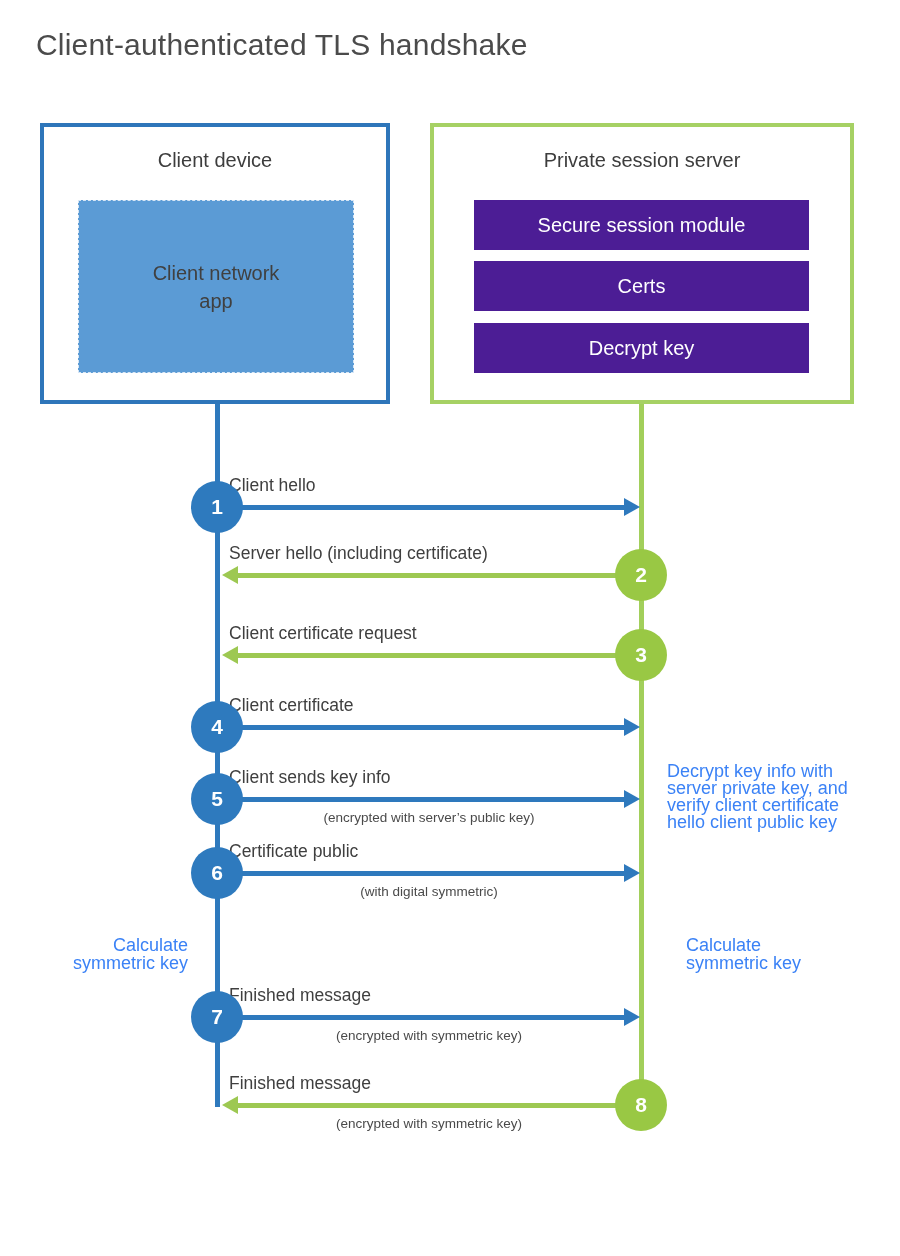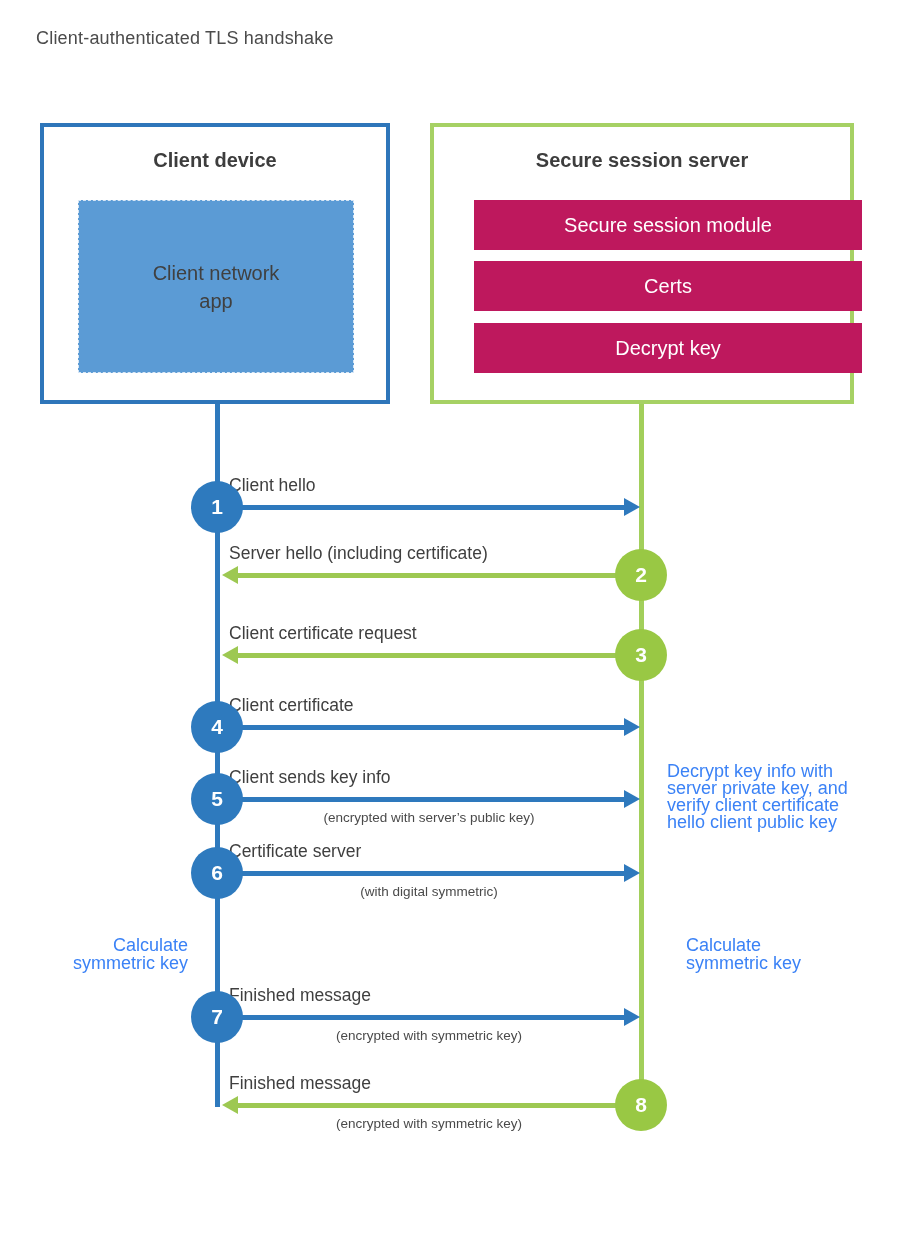--- a/index.html
+++ b/index.html
@@ -1,33 +1,33 @@
 <!DOCTYPE html>
 <html><head>
 <meta charset="utf-8">
 <style>
   html,body{margin:0;padding:0;background:#fff;}
   .page{position:relative;width:900px;height:1256px;background:#ffffff;
         font-family:"Liberation Sans",sans-serif;overflow:hidden;}
-  .title{position:absolute;left:36px;top:28px;font-size:18px;font-weight:400;
+  .title{position:absolute;left:36px;top:28px;font-size:30px;font-weight:400;
          color:#4b4b4b;letter-spacing:0.2px;}
 
   
   .box{position:absolute;top:123px;height:281px;box-sizing:border-box;background:#fff;}
   .box-client{left:40px;width:350px;border:4px solid #2e76ba;}
   .box-server{left:430px;width:424px;border:4px solid #a6d164;}
   .box-title{position:absolute;left:0;right:0;top:22px;text-align:center;
-             font-size:20px;font-weight:700;color:#3d3d3d;}
+             font-size:20px;font-weight:400;color:#3d3d3d;}
 
   .client-app{position:absolute;left:78px;top:200px;width:276px;height:173px;
               background:#5b9bd5;border:1px dashed #d7e6f5;box-sizing:border-box;
               display:flex;flex-direction:column;align-items:center;justify-content:center;
               color:#404040;font-size:20px;line-height:28px;text-align:center;}
 
-  .server-bar{position:absolute;left:474px;width:388px;height:50px;background:#be185d;
+  .server-bar{position:absolute;left:474px;width:335px;height:50px;background:#4c1d95;
               color:#ffffff;font-size:20px;display:flex;align-items:center;justify-content:center;}
   .bar-1{top:200px;} .bar-2{top:261px;} .bar-3{top:323px;}
 
   
   .lane{position:absolute;width:5px;}
   .lane-blue{left:215px;top:404px;height:703px;background:#2e79bd;}
   .lane-green{left:639px;top:404px;height:702px;background:#a2cf5b;}
 
   
   .step{position:absolute;left:0;width:900px;height:0;}
@@ -65,21 +65,21 @@
 
   <div class="box box-client">
     <div class="box-title">Client device</div>
   </div>
   <div class="client-app">
     <div>Client network</div>
     <div>app</div>
   </div>
 
   <div class="box box-server">
-    <div class="box-title">Secure session server</div>
+    <div class="box-title">Private session server</div>
   </div>
   <div class="server-bar bar-1">Secure session module</div>
   <div class="server-bar bar-2">Certs</div>
   <div class="server-bar bar-3">Decrypt key</div>
 
   <div class="lane lane-blue"></div>
   <div class="lane lane-green"></div>
 
   <div class="step blue right" style="top:507px;">
     <div class="label">Client hello</div>
@@ -111,21 +111,21 @@
 
   <div class="step blue right" style="top:799px;">
     <div class="label">Client sends key info</div>
     <div class="line"></div>
     <div class="head"></div>
     <div class="circle">5</div>
     <div class="sub">(encrypted with server’s public key)</div>
   </div>
 
   <div class="step blue right" style="top:873px;">
-    <div class="label">Certificate server</div>
+    <div class="label">Certificate public</div>
     <div class="line"></div>
     <div class="head"></div>
     <div class="circle">6</div>
     <div class="sub">(with digital symmetric)</div>
   </div>
 
   <div class="step blue right" style="top:1017px;">
     <div class="label">Finished message</div>
     <div class="line"></div>
     <div class="head"></div>

